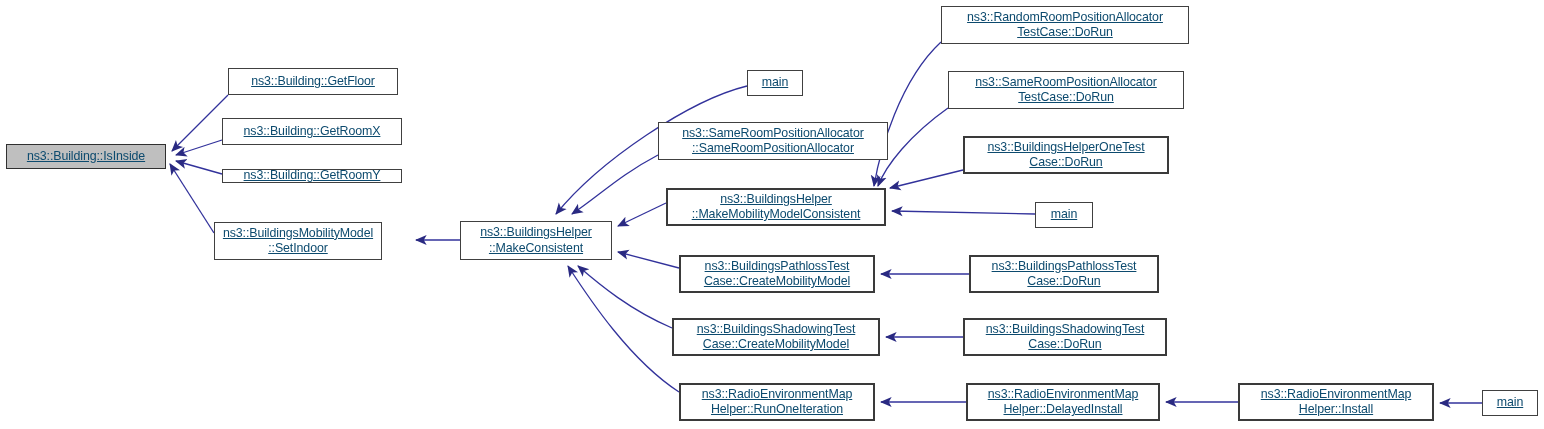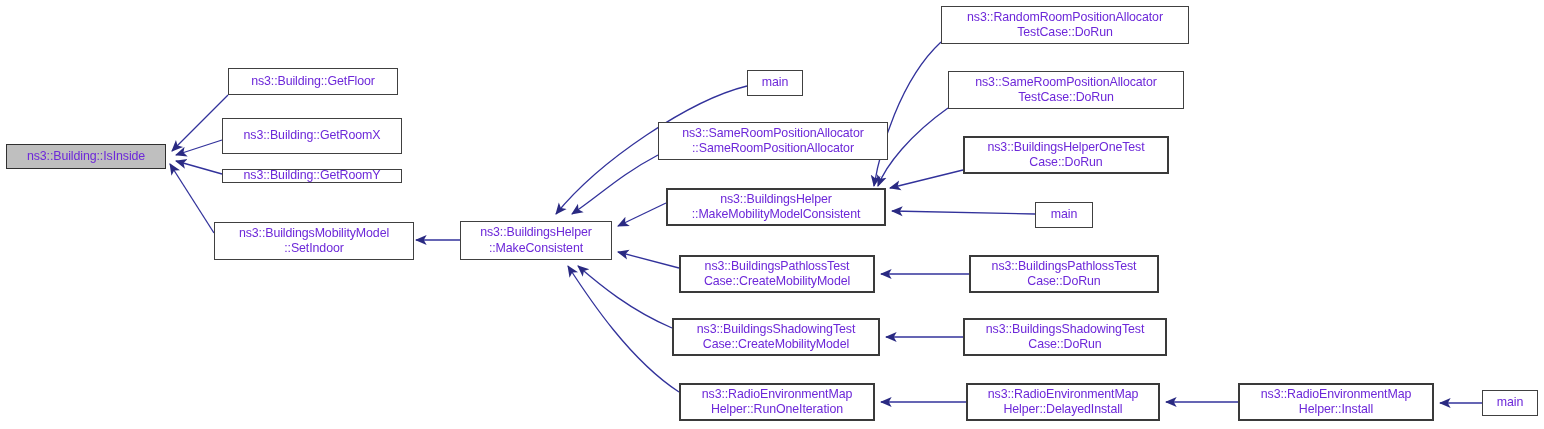--- a/index.html
+++ b/index.html
@@ -23,29 +23,30 @@
     top: 0;
     width: 1544px;
     height: 429px;
     pointer-events: none;
   }
   .node {
     position: absolute;
     box-sizing: border-box;
     border: 1px solid #404040;
     background: #ffffff;
-    color: #6d28d9;
+    color: #0c4a6e;
     font-size: 12.4px;
     line-height: 15.5px;
     display: flex;
     align-items: center;
     justify-content: center;
     text-align: center;
     white-space: pre-line;
     letter-spacing: -0.1px;
+    text-decoration: underline;
   }
   .node.highlight {
     background: #bfbfbf;
     border: 1px solid #303030;
     text-align: center;
   }
   .node.thick {
     border: 2px solid #3a3a3a;
   }
 </style>
@@ -78,23 +79,23 @@
         <path d="M 969,274 L 881,274" fill="none" stroke="#32329b" stroke-width="1.3" marker-end="url(#arrow)"></path>
         <path d="M 963,337 L 886,337" fill="none" stroke="#32329b" stroke-width="1.3" marker-end="url(#arrow)"></path>
         <path d="M 966,402 L 881,402" fill="none" stroke="#32329b" stroke-width="1.3" marker-end="url(#arrow)"></path>
         <path d="M 1238,402 L 1166,402" fill="none" stroke="#32329b" stroke-width="1.3" marker-end="url(#arrow)"></path>
         <path d="M 1482,403 L 1440,403" fill="none" stroke="#32329b" stroke-width="1.3" marker-end="url(#arrow)"></path>
       </g>
   </svg>
   <div id="node-layer">
       <div class="node highlight" style="left: 6px; top: 144px; width: 160px; height: 25px;">ns3::Building::IsInside</div>
       <div class="node" style="left: 228px; top: 68px; width: 170px; height: 27px;">ns3::Building::GetFloor</div>
-      <div class="node" style="left: 222px; top: 118px; width: 180px; height: 36px;">ns3::Building::GetRoomX</div>
+      <div class="node" style="left: 222px; top: 118px; width: 180px; height: 27px;">ns3::Building::GetRoomX</div>
       <div class="node" style="left: 222px; top: 169px; width: 180px; height: 14px;">ns3::Building::GetRoomY</div>
-      <div class="node" style="left: 214px; top: 222px; width: 200px; height: 38px;">ns3::BuildingsMobilityModel
+      <div class="node" style="left: 214px; top: 222px; width: 168px; height: 38px;">ns3::BuildingsMobilityModel
 ::SetIndoor</div>
       <div class="node" style="left: 460px; top: 221px; width: 152px; height: 39px;">ns3::BuildingsHelper
 ::MakeConsistent</div>
       <div class="node" style="left: 747px; top: 70px; width: 56px; height: 26px;">main</div>
       <div class="node" style="left: 658px; top: 122px; width: 230px; height: 38px;">ns3::SameRoomPositionAllocator
 ::SameRoomPositionAllocator</div>
       <div class="node thick" style="left: 666px; top: 188px; width: 220px; height: 38px;">ns3::BuildingsHelper
 ::MakeMobilityModelConsistent</div>
       <div class="node thick" style="left: 679px; top: 255px; width: 196px; height: 38px;">ns3::BuildingsPathlossTest
 Case::CreateMobilityModel</div>

